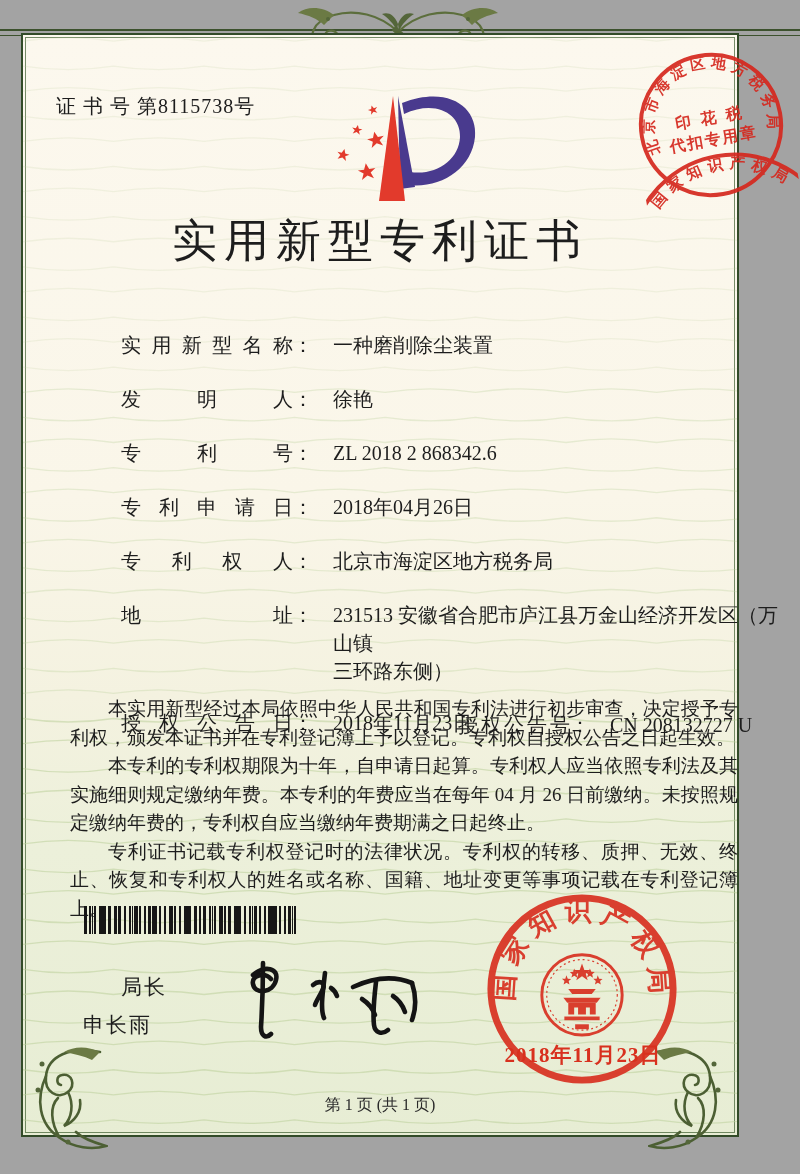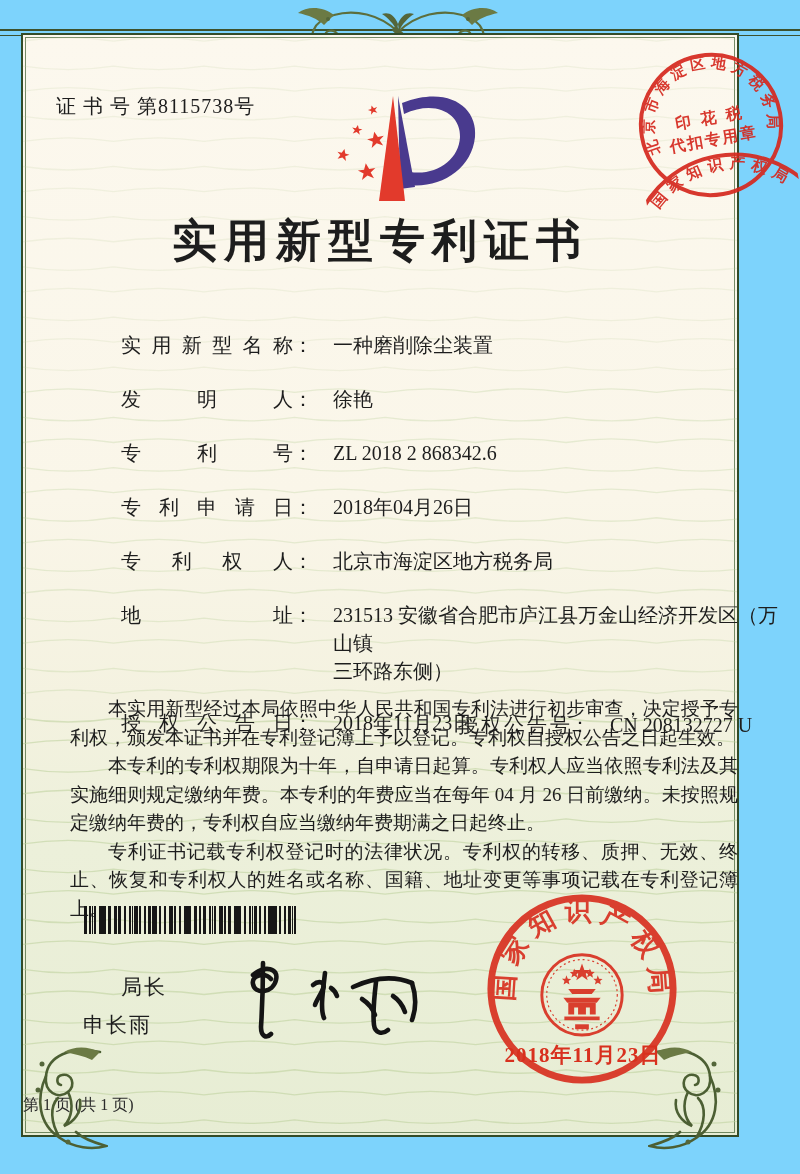--- a/index.html
+++ b/index.html
@@ -1,36 +1,36 @@
 <!DOCTYPE html>
 <html><head>
 <meta charset="utf-8">
 <style>
   html,body{margin:0;padding:0;}
-  .page{position:relative;width:800px;height:1174px;background:#7dd3fc;overflow:hidden;
+  .page{position:relative;width:800px;height:1174px;background:#a3a3a3;overflow:hidden;
         font-family:"Liberation Serif","DejaVu Serif",serif;color:#1d1d1d;}
   
   .topline{position:absolute;left:0;top:29px;width:800px;height:4px;
            border-top:2px solid #3c512d;border-bottom:1px solid #3c512d;}
   .top-ornament{position:absolute;left:276px;top:4px;width:244px;height:56px;}
   
   .frame{position:absolute;left:21px;top:33px;width:714px;height:1100px;
          border:2px solid #324b28;
          background:linear-gradient(180deg,#fcf8ee 0%,#faf6e9 42%,#f4f2e0 60%,#ecf0da 74%,#e7edd4 100%);}
   .frame::before{content:"";position:absolute;inset:2px;border:1px solid #55704206;
          border:1px solid rgba(72,102,58,.75);pointer-events:none;}
   .waves{position:absolute;inset:0;width:100%;height:100%;}
   .corner-orn{position:absolute;width:94px;height:110px;z-index:3;}
   .corner-orn.left{left:14px;top:1044px;}
   .corner-orn.right{left:648px;top:1044px;transform:scaleX(-1);}
   
   .cert-no{position:absolute;left:33px;top:58px;font-size:20px;letter-spacing:1px;z-index:2;}
   .logo{position:absolute;left:295px;top:48px;width:180px;height:124px;z-index:2;}
   .title{position:absolute;left:0;top:176px;width:100%;text-align:center;font-size:45px;
-         font-weight:700;letter-spacing:7px;z-index:2;}
+         font-weight:400;letter-spacing:7px;z-index:2;}
   .fields{position:absolute;left:50px;top:296px;width:645px;font-size:20px;z-index:2;}
   .frow{line-height:28px;margin-bottom:26px;position:relative;white-space:nowrap;}
   .flabel{display:inline-block;width:172px;text-align:justify;text-align-last:justify;vertical-align:top;margin-left:48px;}
   .fsep{display:inline-block;vertical-align:top;}
   .fvalue{display:inline-block;margin-left:20px;vertical-align:top;white-space:normal;}
   .addr .fvalue{width:455px;}
   .addr{margin-bottom:24px;}
   .grant-right{position:absolute;left:385px;top:2px;}
   .flabel-sm{display:inline-block;width:112px;text-align:justify;text-align-last:justify;}
   .body-text{position:absolute;left:47px;top:660px;width:668px;font-size:19px;line-height:28.5px;
@@ -40,21 +40,21 @@
      background:
        repeating-linear-gradient(90deg,#161616 0 2px,rgba(0,0,0,0) 2px 5px),
        repeating-linear-gradient(90deg,#161616 0 1px,rgba(0,0,0,0) 1px 8px),
        repeating-linear-gradient(90deg,#161616 0 3px,rgba(0,0,0,0) 3px 17px);}
   .signoff-title{position:absolute;left:62px;top:938px;font-size:21px;letter-spacing:2px;z-index:2;margin-left:36px;}
   .signoff-name{position:absolute;left:60px;top:976px;font-size:21px;letter-spacing:2px;z-index:2;}
   .signature{position:absolute;left:202px;top:920px;width:200px;height:92px;z-index:2;}
   .big-seal{position:absolute;left:461px;top:856px;width:196px;height:196px;z-index:3;opacity:.95;}
   .seal-date{position:absolute;left:462px;top:1006px;width:196px;text-align:center;font-size:21px;
              color:#d8301e;letter-spacing:1px;font-weight:700;z-index:4;}
-  .page-footer{position:absolute;left:0;top:1060px;width:100%;text-align:left;font-size:16px;
+  .page-footer{position:absolute;left:0;top:1060px;width:100%;text-align:center;font-size:16px;
                color:#2a2a2a;z-index:2;}
   .tax-stamp{position:absolute;left:634px;top:46px;width:154px;height:158px;z-index:4;
              transform:rotate(-10deg);opacity:.92;}
 </style>
 </head>
 <body>
 
 <div class="page">
 
   <div class="topline"></div>

